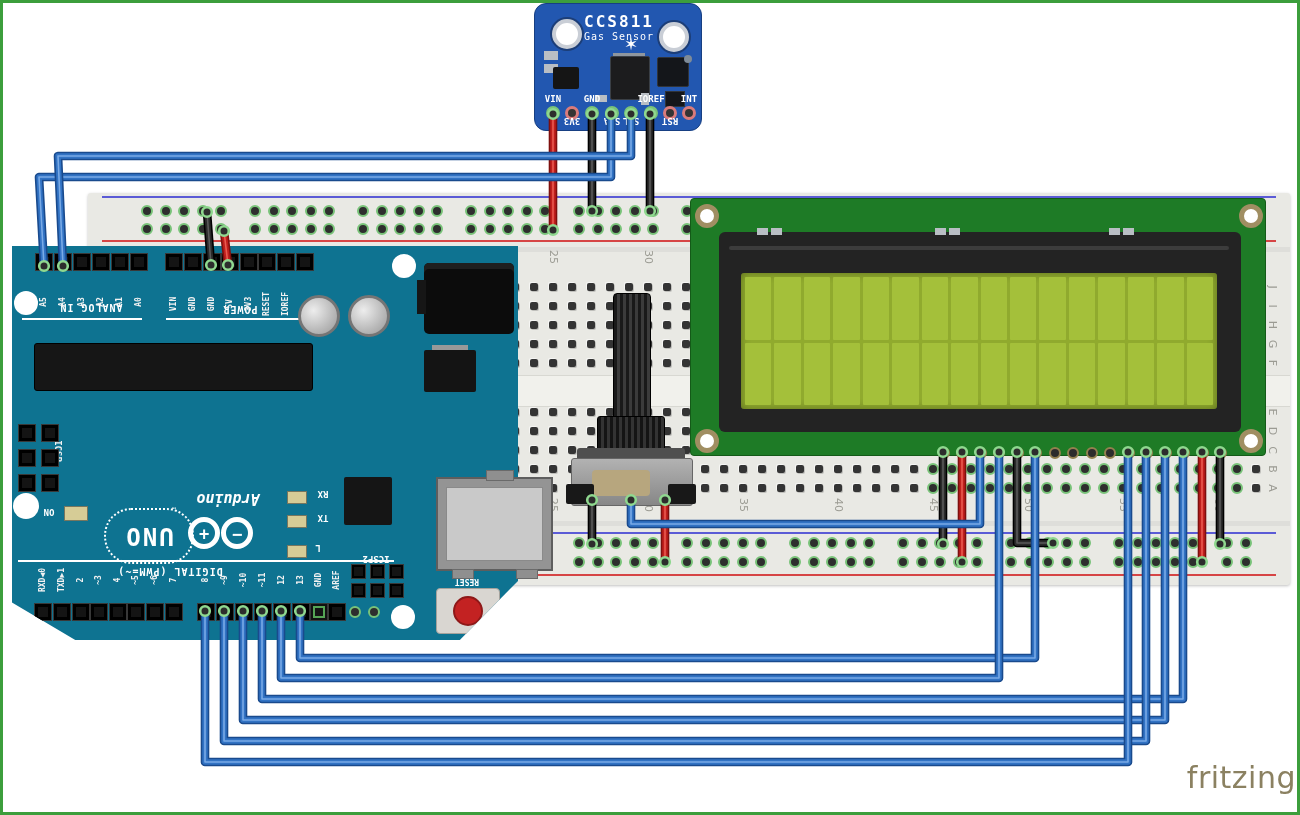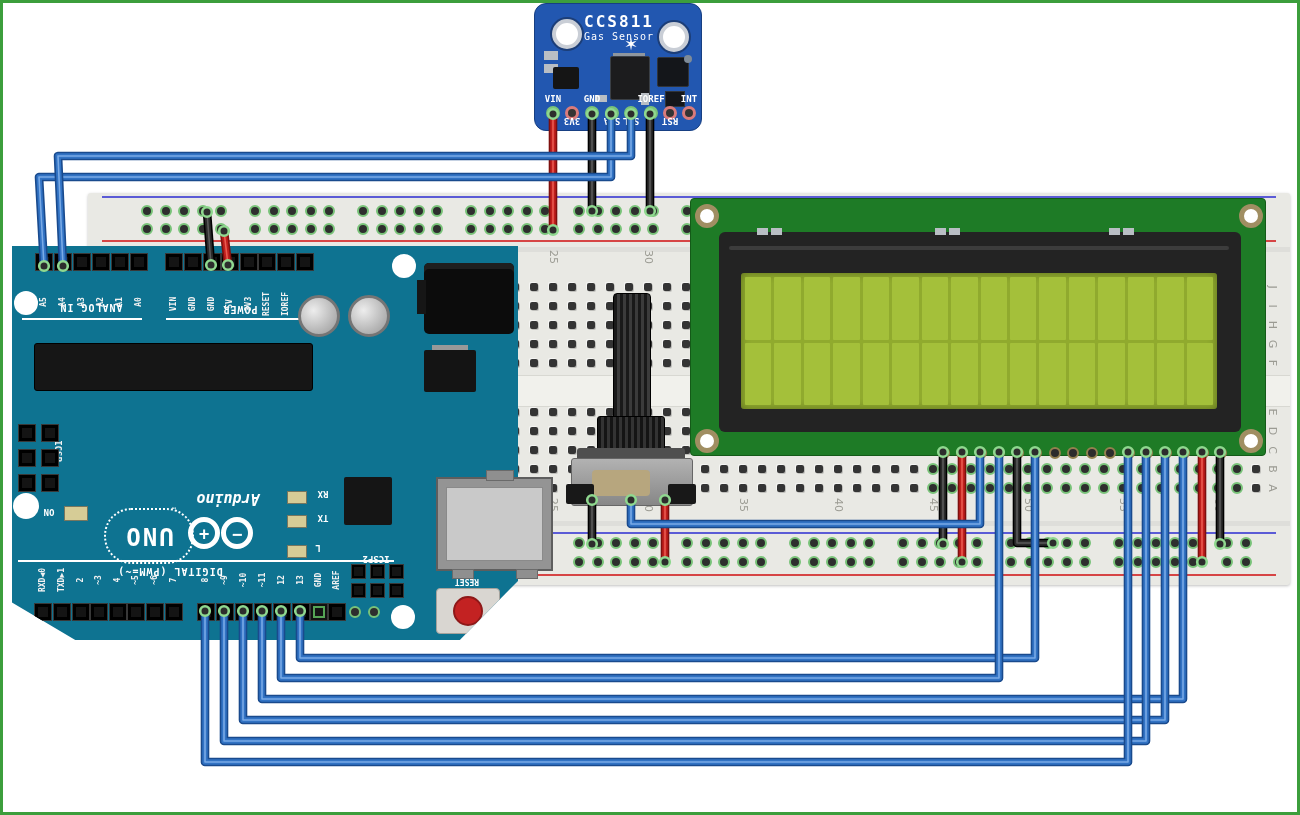--- a/index.html
+++ b/index.html
@@ -407,20 +407,21 @@
       <circle cx="262" cy="611" r="4.8" fill="#2d2d2d" stroke="#8fd88f" stroke-width="2.6"></circle>
       <circle cx="1183" cy="452" r="4.8" fill="#2d2d2d" stroke="#8fd88f" stroke-width="2.6"></circle>
       <circle cx="243" cy="611" r="4.8" fill="#2d2d2d" stroke="#8fd88f" stroke-width="2.6"></circle>
       <circle cx="1165" cy="452" r="4.8" fill="#2d2d2d" stroke="#8fd88f" stroke-width="2.6"></circle>
       <circle cx="224" cy="611" r="4.8" fill="#2d2d2d" stroke="#8fd88f" stroke-width="2.6"></circle>
       <circle cx="1146" cy="452" r="4.8" fill="#2d2d2d" stroke="#8fd88f" stroke-width="2.6"></circle>
       <circle cx="205" cy="611" r="4.8" fill="#2d2d2d" stroke="#8fd88f" stroke-width="2.6"></circle>
       <circle cx="1128" cy="452" r="4.8" fill="#2d2d2d" stroke="#8fd88f" stroke-width="2.6"></circle>
     </svg>
 
+  <div class="fritz">fritzing</div>
 <div class="ringhole" style="left: 141px; top: 205px;"></div>
     <div class="ringhole" style="left: 159.5px; top: 205px;"></div>
     <div class="ringhole" style="left: 178px; top: 205px;"></div>
     <div class="ringhole" style="left: 196.5px; top: 205px;"></div>
     <div class="ringhole" style="left: 215px; top: 205px;"></div>
     <div class="ringhole" style="left: 249px; top: 205px;"></div>
     <div class="ringhole" style="left: 267.5px; top: 205px;"></div>
     <div class="ringhole" style="left: 286px; top: 205px;"></div>
     <div class="ringhole" style="left: 304.5px; top: 205px;"></div>
     <div class="ringhole" style="left: 323px; top: 205px;"></div>

